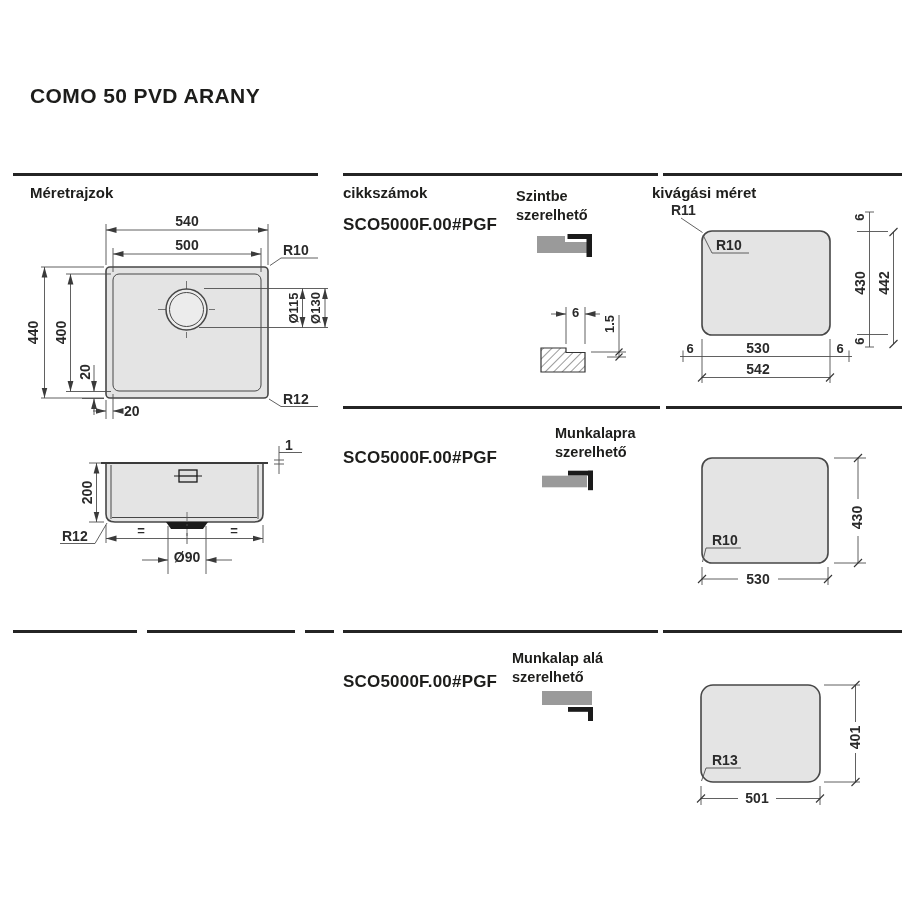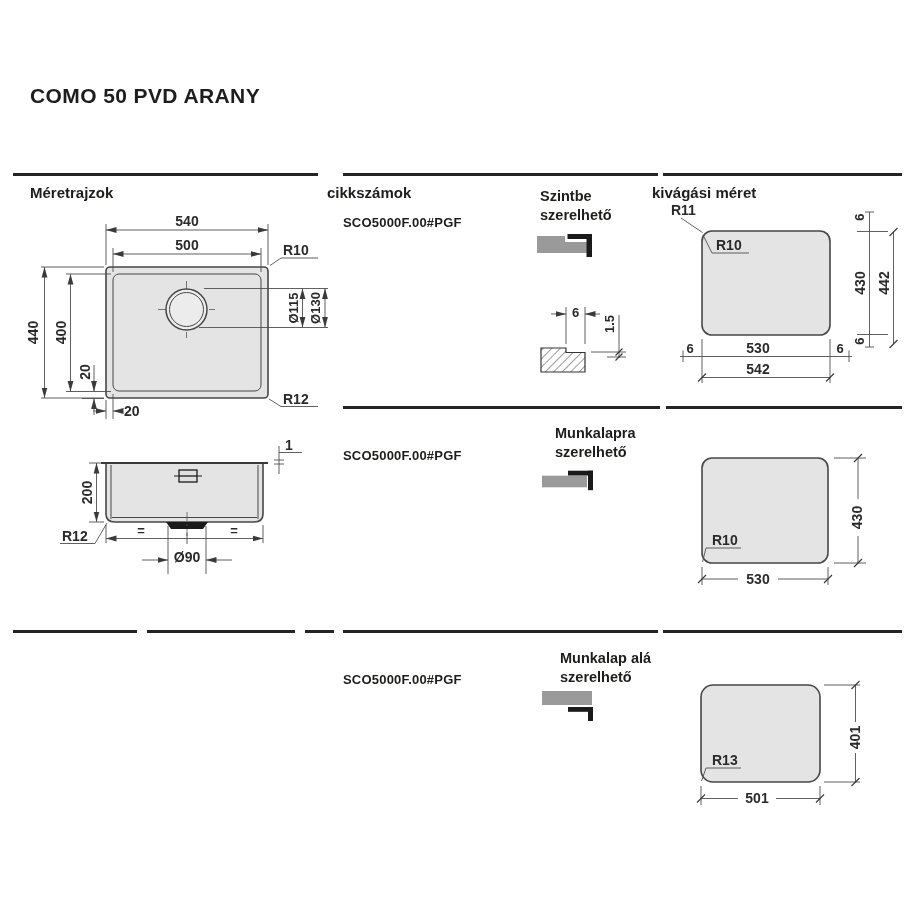--- a/index.html
+++ b/index.html
@@ -1,21 +1,21 @@
 <!DOCTYPE html>
 <html><head>
 <meta charset="utf-8">
 <style>
   html,body{margin:0;padding:0;background:#ffffff;}
   .page{position:relative;width:919px;height:919px;background:#fff;overflow:hidden;
         font-family:"Liberation Sans",sans-serif;color:#1d1d1b;}
   .title{position:absolute;left:30px;top:84px;font-size:21px;font-weight:700;letter-spacing:.4px;}
   .colhead{position:absolute;top:144px;font-size:15px;font-weight:700;margin-top:40px;}
   .rule{position:absolute;height:3px;background:#242424;}
-  .sku{position:absolute;font-size:13px;font-weight:700;letter-spacing:.2px;}
+  .sku{position:absolute;font-size:17px;font-weight:700;letter-spacing:.2px;}
   .mount{position:absolute;font-size:14.5px;font-weight:700;line-height:19px;}
   svg{position:absolute;overflow:visible;}
   svg text{font-family:"Liberation Sans",sans-serif;font-weight:700;fill:#2a2a2a;}
   .dim{font-size:14px;}
   .dims{font-size:13px;}
   .outline{fill:#e4e4e4;stroke:#474747;stroke-width:1.6;}
   .inner{fill:none;stroke:#474747;stroke-width:1;}
   .thin{stroke:#4f4f4f;stroke-width:.9;fill:none;}
   .center{stroke:#555;stroke-width:.8;stroke-dasharray:9 3 2 3;fill:none;}
   .tk{stroke:#333;stroke-width:1.1;}
@@ -23,48 +23,48 @@
   .gry{fill:#9a9a9a;}
   .hatched{fill:url(#hatch);stroke:#333;stroke-width:1.2;}
 </style>
 </head>
 <body>
 
 <div class="page">
 
   <div class="title">COMO 50 PVD ARANY</div>
   <div class="colhead" style="left:30px">Méretrajzok</div>
-  <div class="colhead" style="left:327px">cikkszámok</div>
+  <div class="colhead" style="left:343px">cikkszámok</div>
   <div class="colhead" style="left:652px">kivágási méret</div>
 
   <div class="rule" style="left:13px;top:173px;width:305px"></div>
   <div class="rule" style="left:343px;top:173px;width:315px"></div>
   <div class="rule" style="left:663px;top:173px;width:239px"></div>
 
   <div class="rule" style="left:343px;top:406px;width:317px"></div>
   <div class="rule" style="left:666px;top:406px;width:236px"></div>
   <div class="rule" style="left:13px;top:630px;width:124px"></div>
   <div class="rule" style="left:147px;top:630px;width:148px"></div>
   <div class="rule" style="left:305px;top:630px;width:29px"></div>
   <div class="rule" style="left:343px;top:630px;width:315px"></div>
   <div class="rule" style="left:663px;top:630px;width:239px"></div>
 
   <div class="sku" style="left:343px;top:215px">SCO5000F.00#PGF</div>
   <div class="sku" style="left:343px;top:448px">SCO5000F.00#PGF</div>
   <div class="sku" style="left:343px;top:672px">SCO5000F.00#PGF</div>
 
-  <div class="mount" style="left:540px;top:187px">
+  <div class="mount" style="left:516px;top:187px">
     <div>Szintbe</div>
     <div>szerelhető</div>
   </div>
   <div class="mount" style="left:555px;top:424px">
     <div>Munkalapra</div>
     <div>szerelhető</div>
   </div>
-  <div class="mount" style="left:560px;top:649px">
+  <div class="mount" style="left:512px;top:649px">
     <div>Munkalap alá</div>
     <div>szerelhető</div>
   </div>
 
   <svg style="left:0;top:180px" width="340" height="460" viewBox="0 180 340 460">
     <defs>
       <marker id="m1" markerWidth="11" markerHeight="7" refX="10.5" refY="3.5" orient="auto-start-reverse" markerUnits="userSpaceOnUse">
         <path d="M0,0.6 L10.5,3.5 L0,6.4 Z" fill="#3a3a3a"></path>
       </marker>
     </defs>

